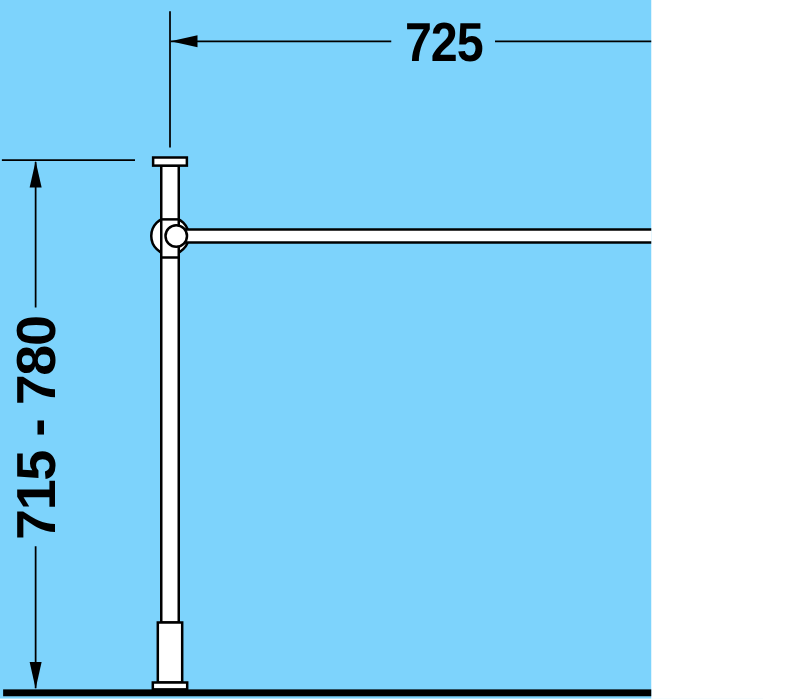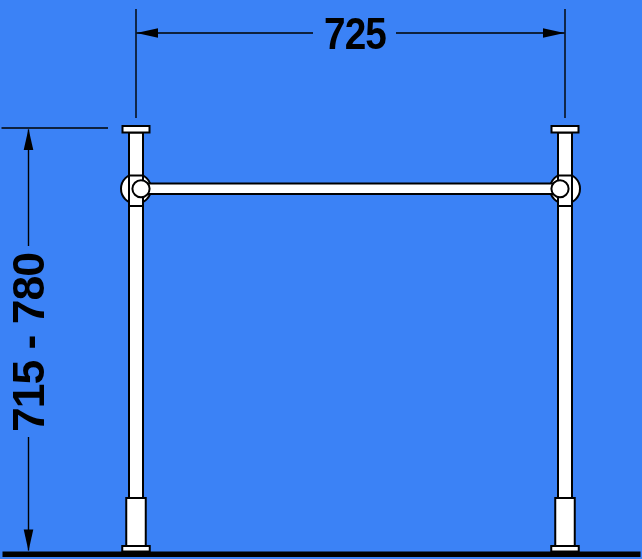--- a/index.html
+++ b/index.html
@@ -1,19 +1,19 @@
 <!DOCTYPE html>
 <html><head>
 <meta charset="utf-8">
 <style>
   html,body{margin:0;padding:0;background:#ffffff;}
   .canvas{
     position:relative;
-    width:642px;height:559px;
-    background:#3b82f6;
+    width:521px;height:559px;
+    background:#7dd3fc;
     overflow:hidden;
     font-family:"Liberation Sans",sans-serif;
   }
   svg{display:block;}
   .outline{fill:none;stroke:#000;stroke-width:2;}
   .whitefill{fill:#ffffff;stroke:#000;stroke-width:2;}
   .barfill{fill:#ffffff;stroke:none;}
   .dimline{fill:none;stroke:#000;stroke-width:1.4;}
   .arrowhead{fill:#000;stroke:none;}
   .groundfill{fill:#000;stroke:none;}

